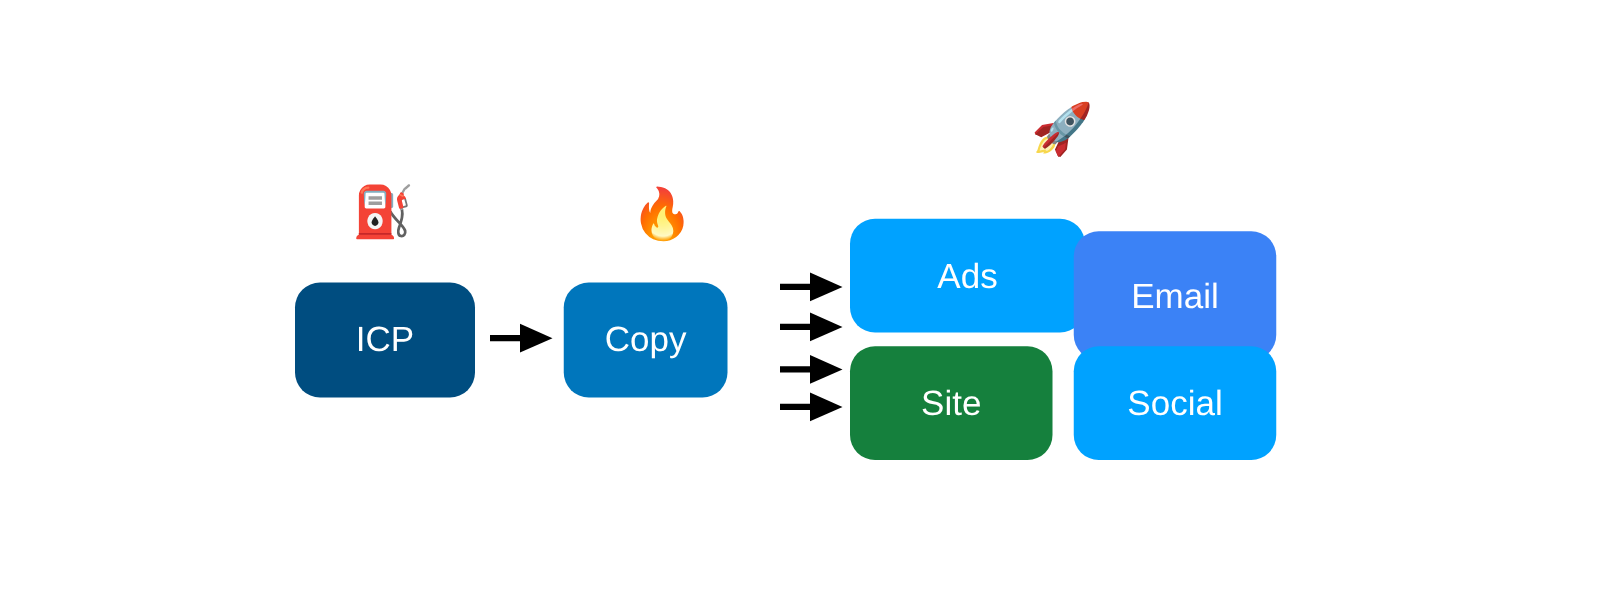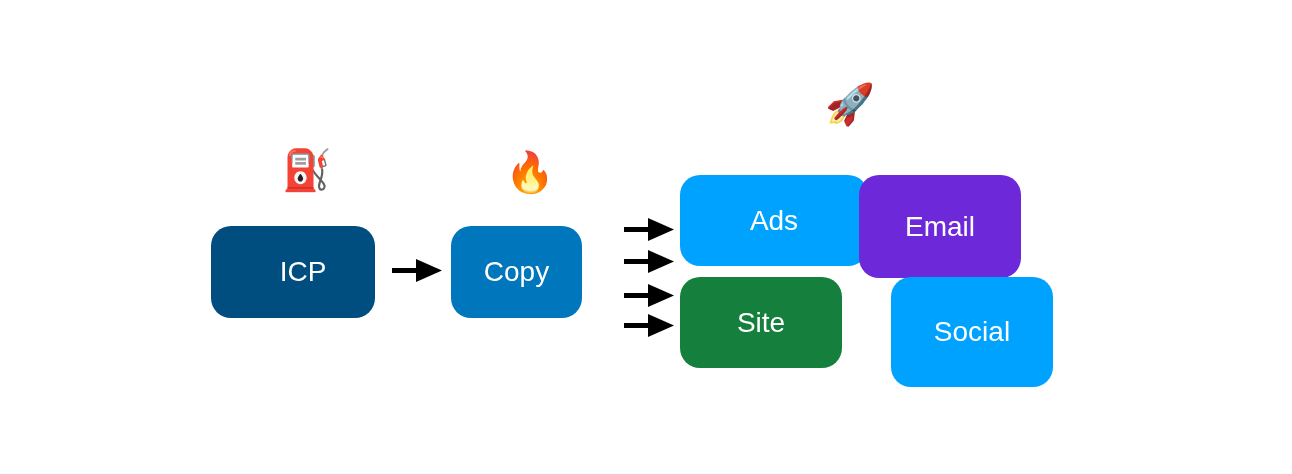--- a/index.html
+++ b/index.html
@@ -8,36 +8,36 @@
   .emoji { position: absolute; font-size: 40px; line-height: 1; text-align: center; width: 60px; }
   svg.arrows { position: absolute; left: 0; top: 0; }
 </style>
 </head>
 <body>
 
 <span class="emoji" style="left:277px;top:150px;">⛽</span>
 <span class="emoji" style="left:500px;top:152px;">🔥</span>
 <span class="emoji" style="left:820px;top:84px;">🚀</span>
 
-<div class="box" style="left:211px;top:226px;width:144px;height:92px;background:#004d80;padding-left:20px;">
+<div class="box" style="left:236px;top:226px;width:144px;height:92px;background:#004d80;">
   <span>ICP</span>
 </div>
 <div class="box" style="left:451px;top:226px;width:131px;height:92px;background:#0076bc;">
   <span>Copy</span>
 </div>
 <div class="box" style="left:680px;top:175px;width:188px;height:91px;background:#00a2ff;">
   <span>Ads</span>
 </div>
-<div class="box" style="left:859px;top:175px;width:162px;height:103px;background:#6d28d9;">
+<div class="box" style="left:859px;top:185px;width:162px;height:103px;background:#3b82f6;">
   <span>Email</span>
 </div>
 <div class="box" style="left:680px;top:277px;width:162px;height:91px;background:#15803d;">
   <span>Site</span>
 </div>
-<div class="box" style="left:859px;top:277px;width:162px;height:110px;background:#00a2ff;margin-left:32px;">
+<div class="box" style="left:859px;top:277px;width:162px;height:91px;background:#00a2ff;">
   <span>Social</span>
 </div>
 
 <svg class="arrows" width="1292" height="474">
   <g>
     <rect x="392" y="268" width="26" height="5" fill="#000"></rect>
     <polygon points="416,259 442,270.5 416,282" fill="#000"></polygon>
   </g>
   <g>
     <rect x="624" y="227" width="26" height="5" fill="#000"></rect>

